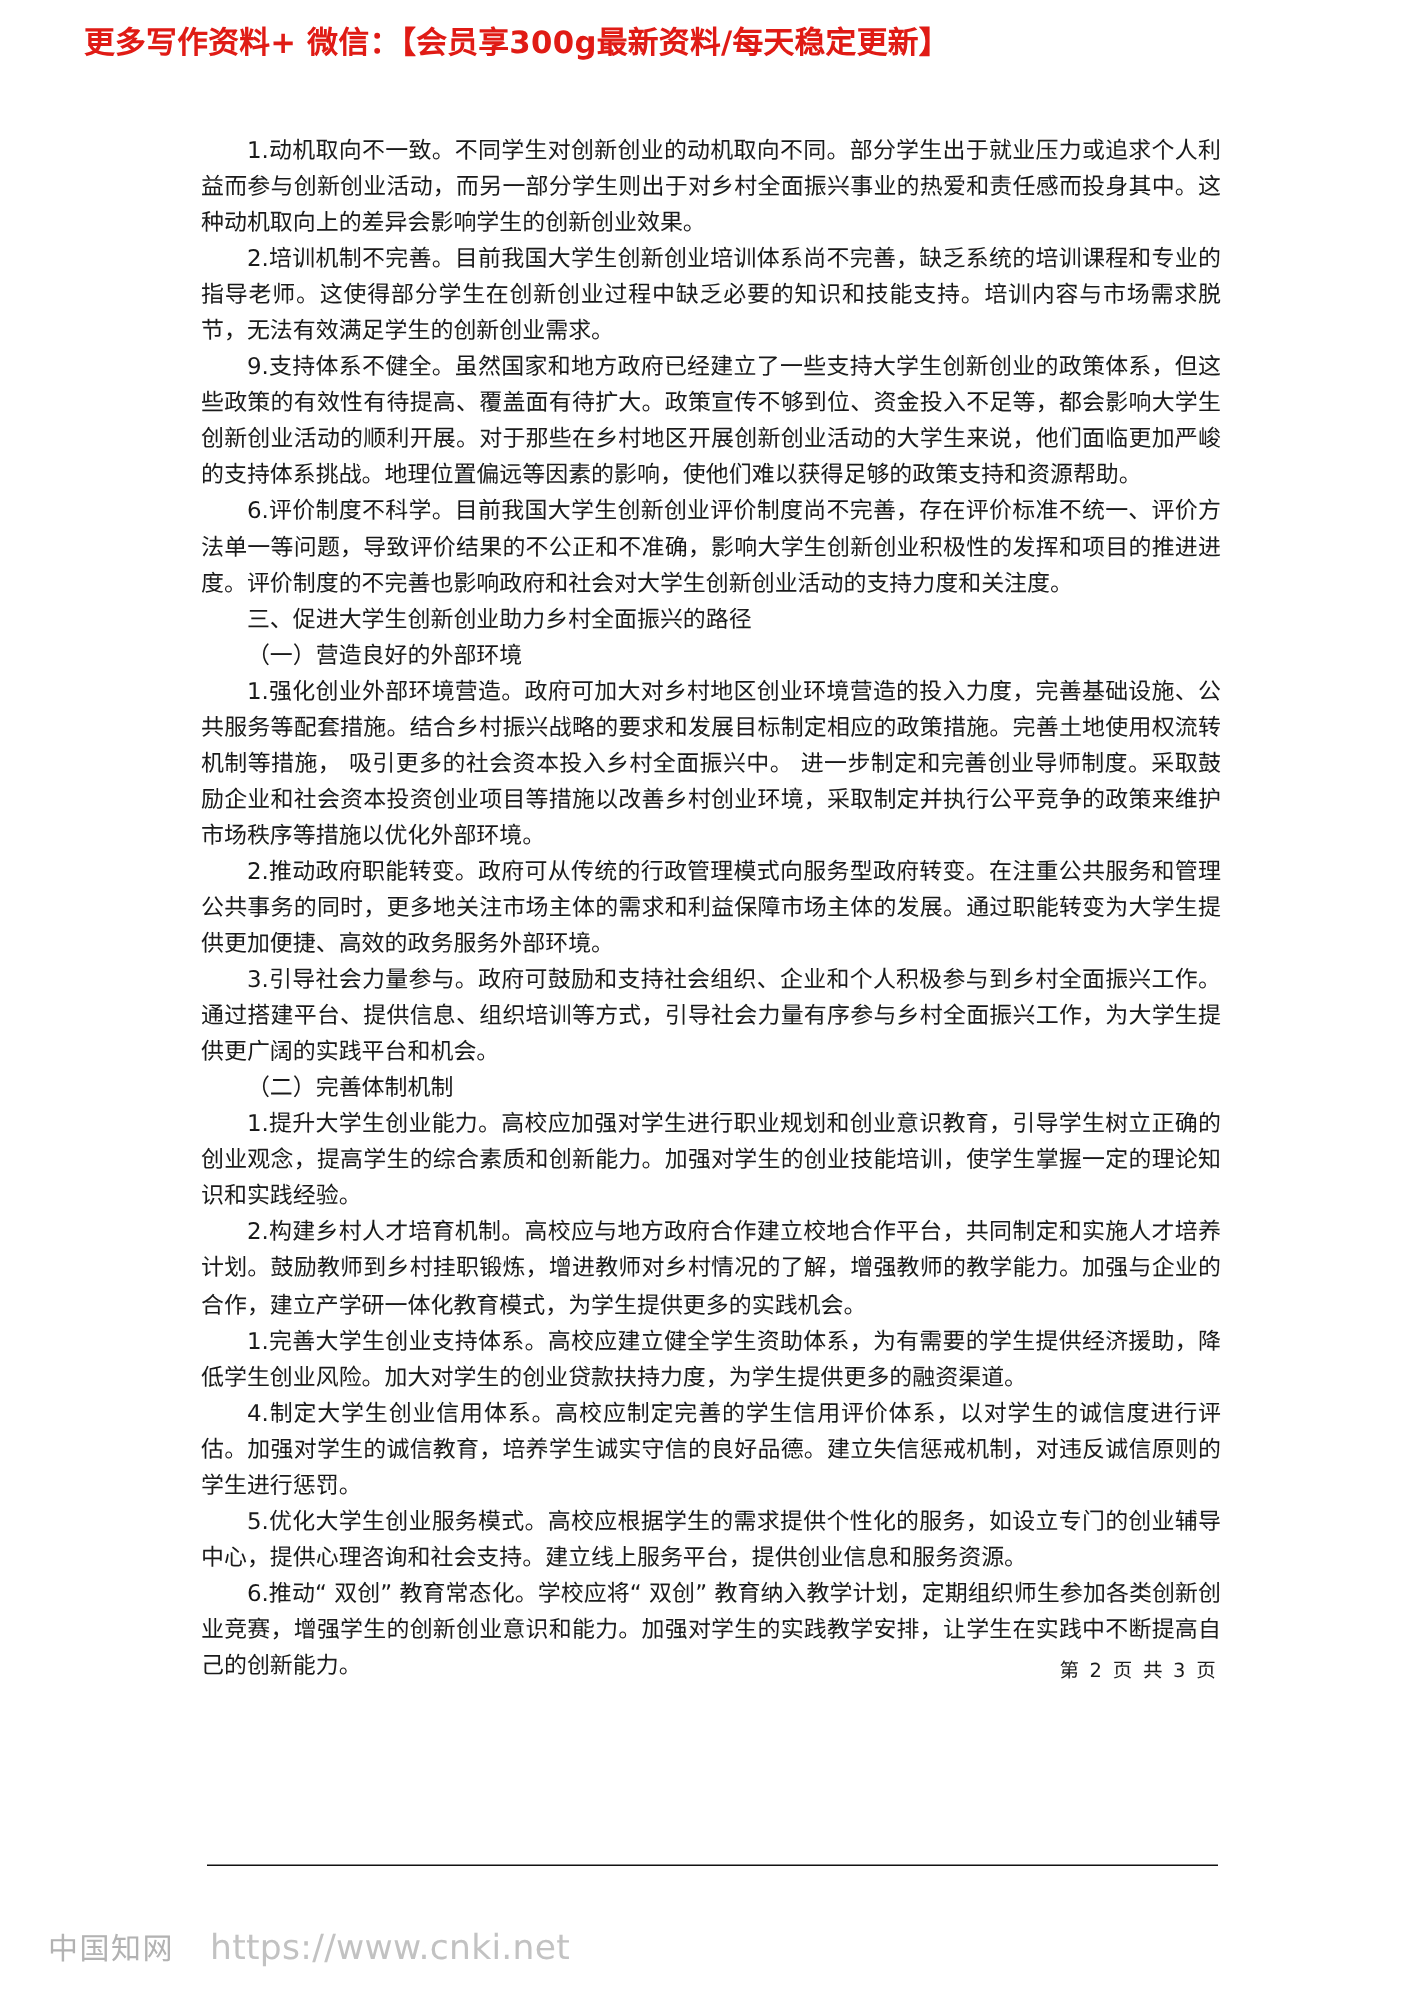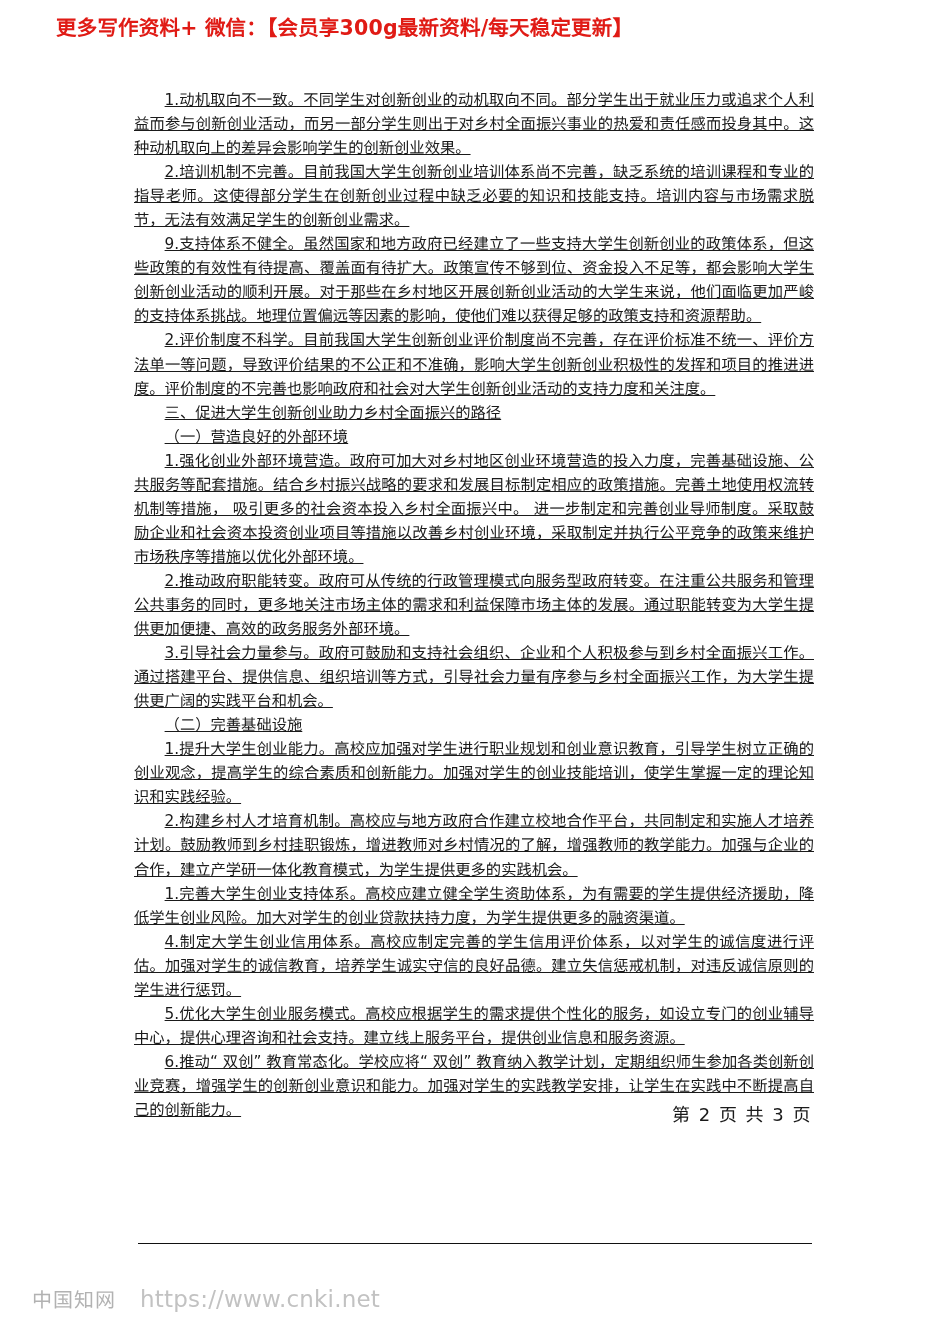--- a/index.html
+++ b/index.html
@@ -50,31 +50,30 @@
     margin: 0;
     font-size: 15.3px;
     line-height: 24.05px;
     text-align: justify;
     text-justify: inter-ideograph;
     text-indent: 2em;
     color: #1a1a1a;
     font-family: "DejaVu Sans", "Liberation Sans", sans-serif;
     word-break: break-all;
     letter-spacing: 0px;
-    text-decoration: underline;
   }
 
   
   .page-number {
     position: absolute;
     left: 0;
     top: 1104px;
     width: 812px;
     text-align: right;
-    font-size: 18px;
+    font-size: 13px;
     line-height: 22px;
     color: #1a1a1a;
     letter-spacing: 1.5px;
   }
 
   
   .bottom-rule {
     position: absolute;
     left: 138px;
     top: 1243px;
@@ -112,27 +111,27 @@
 <body>
 
 <div class="page">
 
   <div class="promo-banner" style="color: rgb(224, 27, 21);">更多写作资料+ 微信：【会员享300g最新资料/每天稳定更新】</div>
 
   <div class="doc-body">
       <p class="para">1.动机取向不一致。不同学生对创新创业的动机取向不同。部分学生出于就业压力或追求个人利益而参与创新创业活动，而另一部分学生则出于对乡村全面振兴事业的热爱和责任感而投身其中。这种动机取向上的差异会影响学生的创新创业效果。</p>
       <p class="para">2.培训机制不完善。目前我国大学生创新创业培训体系尚不完善，缺乏系统的培训课程和专业的指导老师。这使得部分学生在创新创业过程中缺乏必要的知识和技能支持。培训内容与市场需求脱节，无法有效满足学生的创新创业需求。</p>
       <p class="para">9.支持体系不健全。虽然国家和地方政府已经建立了一些支持大学生创新创业的政策体系，但这些政策的有效性有待提高、覆盖面有待扩大。政策宣传不够到位、资金投入不足等，都会影响大学生创新创业活动的顺利开展。对于那些在乡村地区开展创新创业活动的大学生来说，他们面临更加严峻的支持体系挑战。地理位置偏远等因素的影响，使他们难以获得足够的政策支持和资源帮助。</p>
-      <p class="para">2.评价制度不科学。目前我国大学生创新创业评价制度尚不完善，存在评价标准不统一、评价方法单一等问题，导致评价结果的不公正和不准确，影响大学生创新创业积极性的发挥和项目的推进进度。评价制度的不完善也影响政府和社会对大学生创新创业活动的支持力度和关注度。</p>
+      <p class="para">6.评价制度不科学。目前我国大学生创新创业评价制度尚不完善，存在评价标准不统一、评价方法单一等问题，导致评价结果的不公正和不准确，影响大学生创新创业积极性的发挥和项目的推进进度。评价制度的不完善也影响政府和社会对大学生创新创业活动的支持力度和关注度。</p>
       <p class="para">三、促进大学生创新创业助力乡村全面振兴的路径</p>
       <p class="para">（一）营造良好的外部环境</p>
       <p class="para">1.强化创业外部环境营造。政府可加大对乡村地区创业环境营造的投入力度，完善基础设施、公共服务等配套措施。结合乡村振兴战略的要求和发展目标制定相应的政策措施。完善土地使用权流转机制等措施， 吸引更多的社会资本投入乡村全面振兴中。 进一步制定和完善创业导师制度。采取鼓励企业和社会资本投资创业项目等措施以改善乡村创业环境，采取制定并执行公平竞争的政策来维护市场秩序等措施以优化外部环境。</p>
       <p class="para">2.推动政府职能转变。政府可从传统的行政管理模式向服务型政府转变。在注重公共服务和管理公共事务的同时，更多地关注市场主体的需求和利益保障市场主体的发展。通过职能转变为大学生提供更加便捷、高效的政务服务外部环境。</p>
       <p class="para">3.引导社会力量参与。政府可鼓励和支持社会组织、企业和个人积极参与到乡村全面振兴工作。通过搭建平台、提供信息、组织培训等方式，引导社会力量有序参与乡村全面振兴工作，为大学生提供更广阔的实践平台和机会。</p>
-      <p class="para">（二）完善基础设施</p>
+      <p class="para">（二）完善体制机制</p>
       <p class="para">1.提升大学生创业能力。高校应加强对学生进行职业规划和创业意识教育，引导学生树立正确的创业观念，提高学生的综合素质和创新能力。加强对学生的创业技能培训，使学生掌握一定的理论知识和实践经验。</p>
       <p class="para">2.构建乡村人才培育机制。高校应与地方政府合作建立校地合作平台，共同制定和实施人才培养计划。鼓励教师到乡村挂职锻炼，增进教师对乡村情况的了解，增强教师的教学能力。加强与企业的合作，建立产学研一体化教育模式，为学生提供更多的实践机会。</p>
       <p class="para">1.完善大学生创业支持体系。高校应建立健全学生资助体系，为有需要的学生提供经济援助，降低学生创业风险。加大对学生的创业贷款扶持力度，为学生提供更多的融资渠道。</p>
       <p class="para">4.制定大学生创业信用体系。高校应制定完善的学生信用评价体系，以对学生的诚信度进行评估。加强对学生的诚信教育，培养学生诚实守信的良好品德。建立失信惩戒机制，对违反诚信原则的学生进行惩罚。</p>
       <p class="para">5.优化大学生创业服务模式。高校应根据学生的需求提供个性化的服务，如设立专门的创业辅导中心，提供心理咨询和社会支持。建立线上服务平台，提供创业信息和服务资源。</p>
       <p class="para">6.推动“ 双创” 教育常态化。学校应将“ 双创” 教育纳入教学计划，定期组织师生参加各类创新创业竞赛，增强学生的创新创业意识和能力。加强对学生的实践教学安排，让学生在实践中不断提高自己的创新能力。</p>
     </div>
 
   <div class="page-number">第 2 页 共 3 页</div>
 

